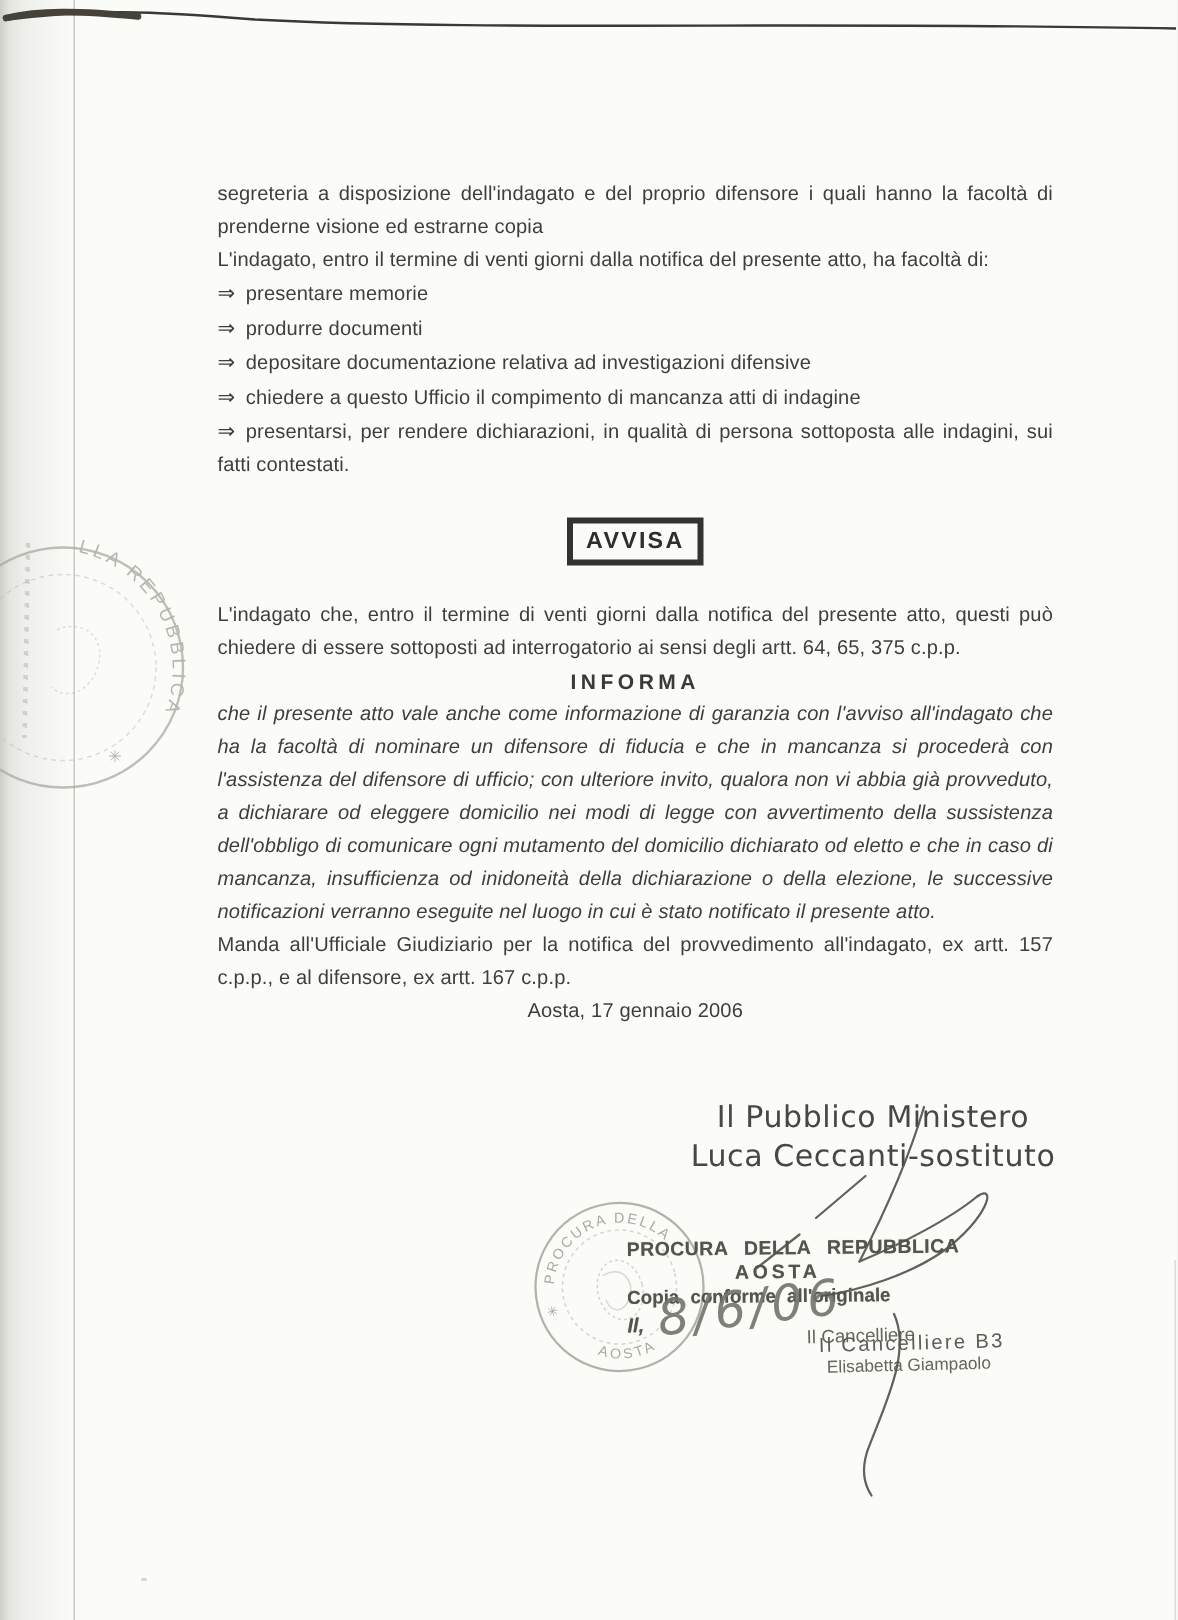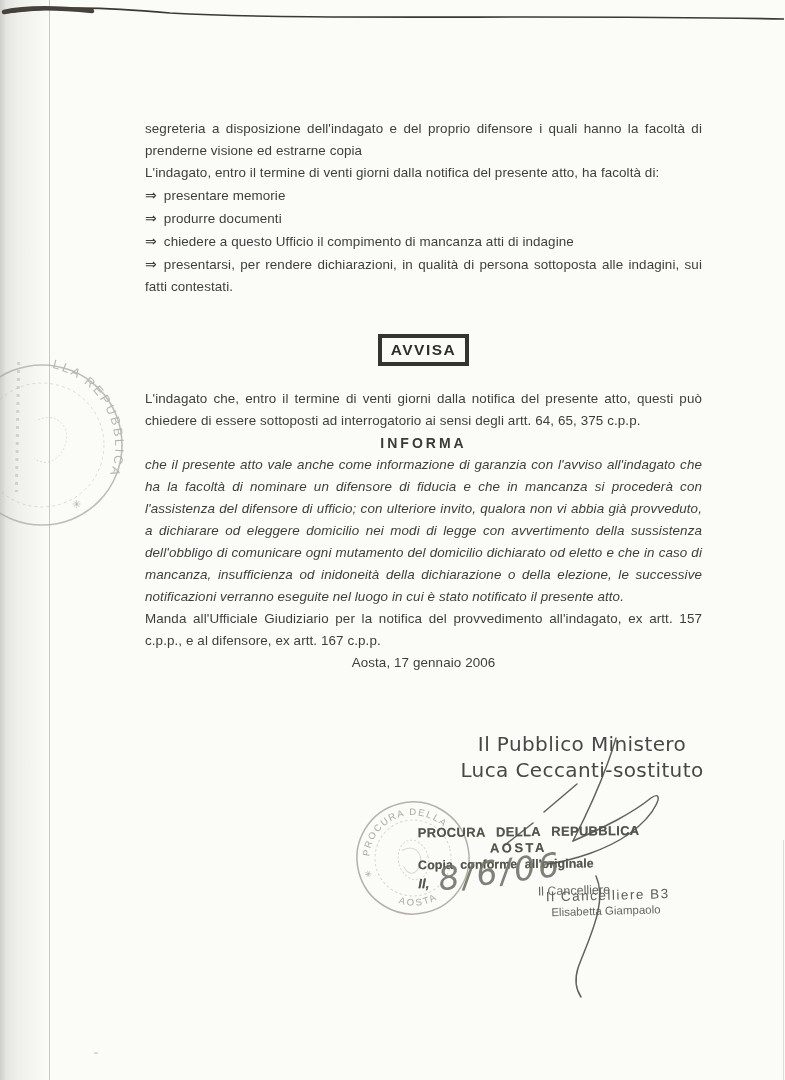--- a/index.html
+++ b/index.html
@@ -31,21 +31,21 @@
   
   .content{
     position:absolute;left:145px;top:118px;width:557px;
     font-size:13.4px;line-height:22px;text-align:justify;
     letter-spacing:.1px;
   }
   .content p{margin:0;}
   .p1{margin-bottom:16px;}
   .bullets p{text-align:justify;}
   .bullet-arrow{margin-right:7px;font-size:14px;}
-  .avvisa-wrap{margin-top:36px;margin-bottom:22px;text-align:center;}
+  .avvisa-wrap{margin-top:24px;margin-bottom:22px;text-align:center;}
   .avvisa-box{
     display:inline-block;border:4px solid #33332f;padding:1px 9px;
     font-weight:bold;font-size:15.5px;letter-spacing:1.5px;color:#2e2e2a;
     text-align:center;
   }
   .p3{margin-bottom:12px;}
   .informa{
     margin:0 0 16px 0;text-align:center;font-weight:bold;
     font-size:14px;letter-spacing:3px;color:#3a3a38;
   }
@@ -116,20 +116,21 @@
       <path d="M 38 70 C 55 62 70 75 66 92 C 62 110 45 118 34 108" fill="none" stroke="#b5b3aa" stroke-width="1" stroke-dasharray="2 2" opacity=".55"></path>
     </g>
   </svg>
 
   <div class="content">
     <p class="p1">segreteria a disposizione dell'indagato e del proprio difensore i quali hanno la facoltà di prenderne visione ed estrarne copia</p>
     <p>L'indagato, entro il termine di venti giorni dalla notifica del presente atto, ha facoltà di:</p>
     <div class="bullets">
       <p><span class="bullet-arrow">⇒</span><span>presentare memorie</span></p>
       <p><span class="bullet-arrow">⇒</span><span>produrre documenti</span></p>
+      <p><span class="bullet-arrow">⇒</span><span>depositare documentazione relativa ad investigazioni difensive</span></p>
       <p><span class="bullet-arrow">⇒</span><span>chiedere a questo Ufficio il compimento di mancanza atti di indagine</span></p>
       <p><span class="bullet-arrow">⇒</span><span>presentarsi, per rendere dichiarazioni, in qualità di persona sottoposta alle indagini, sui fatti contestati.</span></p>
     </div>
     <div class="avvisa-wrap">
       <span class="avvisa-box">AVVISA</span>
     </div>
     <p class="p3">L'indagato che, entro il termine di venti giorni dalla notifica del presente atto, questi può chiedere di essere sottoposti ad interrogatorio ai sensi degli artt. 64, 65, 375 c.p.p.</p>
     <p class="informa">INFORMA</p>
     <p class="p4">che il presente atto vale anche come informazione di garanzia con l'avviso all'indagato che ha la facoltà di nominare un difensore di fiducia e che in mancanza si procederà con l'assistenza del difensore di ufficio; con ulteriore invito, qualora non vi abbia già provveduto, a dichiarare od eleggere domicilio nei modi di legge con avvertimento della sussistenza dell'obbligo di comunicare ogni mutamento del domicilio dichiarato od eletto e che in caso di mancanza, insufficienza od inidoneità della dichiarazione o della elezione, le successive notificazioni verranno eseguite nel luogo in cui è stato notificato il presente atto.</p>
     <p class="p5">Manda all'Ufficiale Giudiziario per la notifica del provvedimento all'indagato, ex artt. 157 c.p.p., e al difensore, ex artt. 167 c.p.p.</p>

